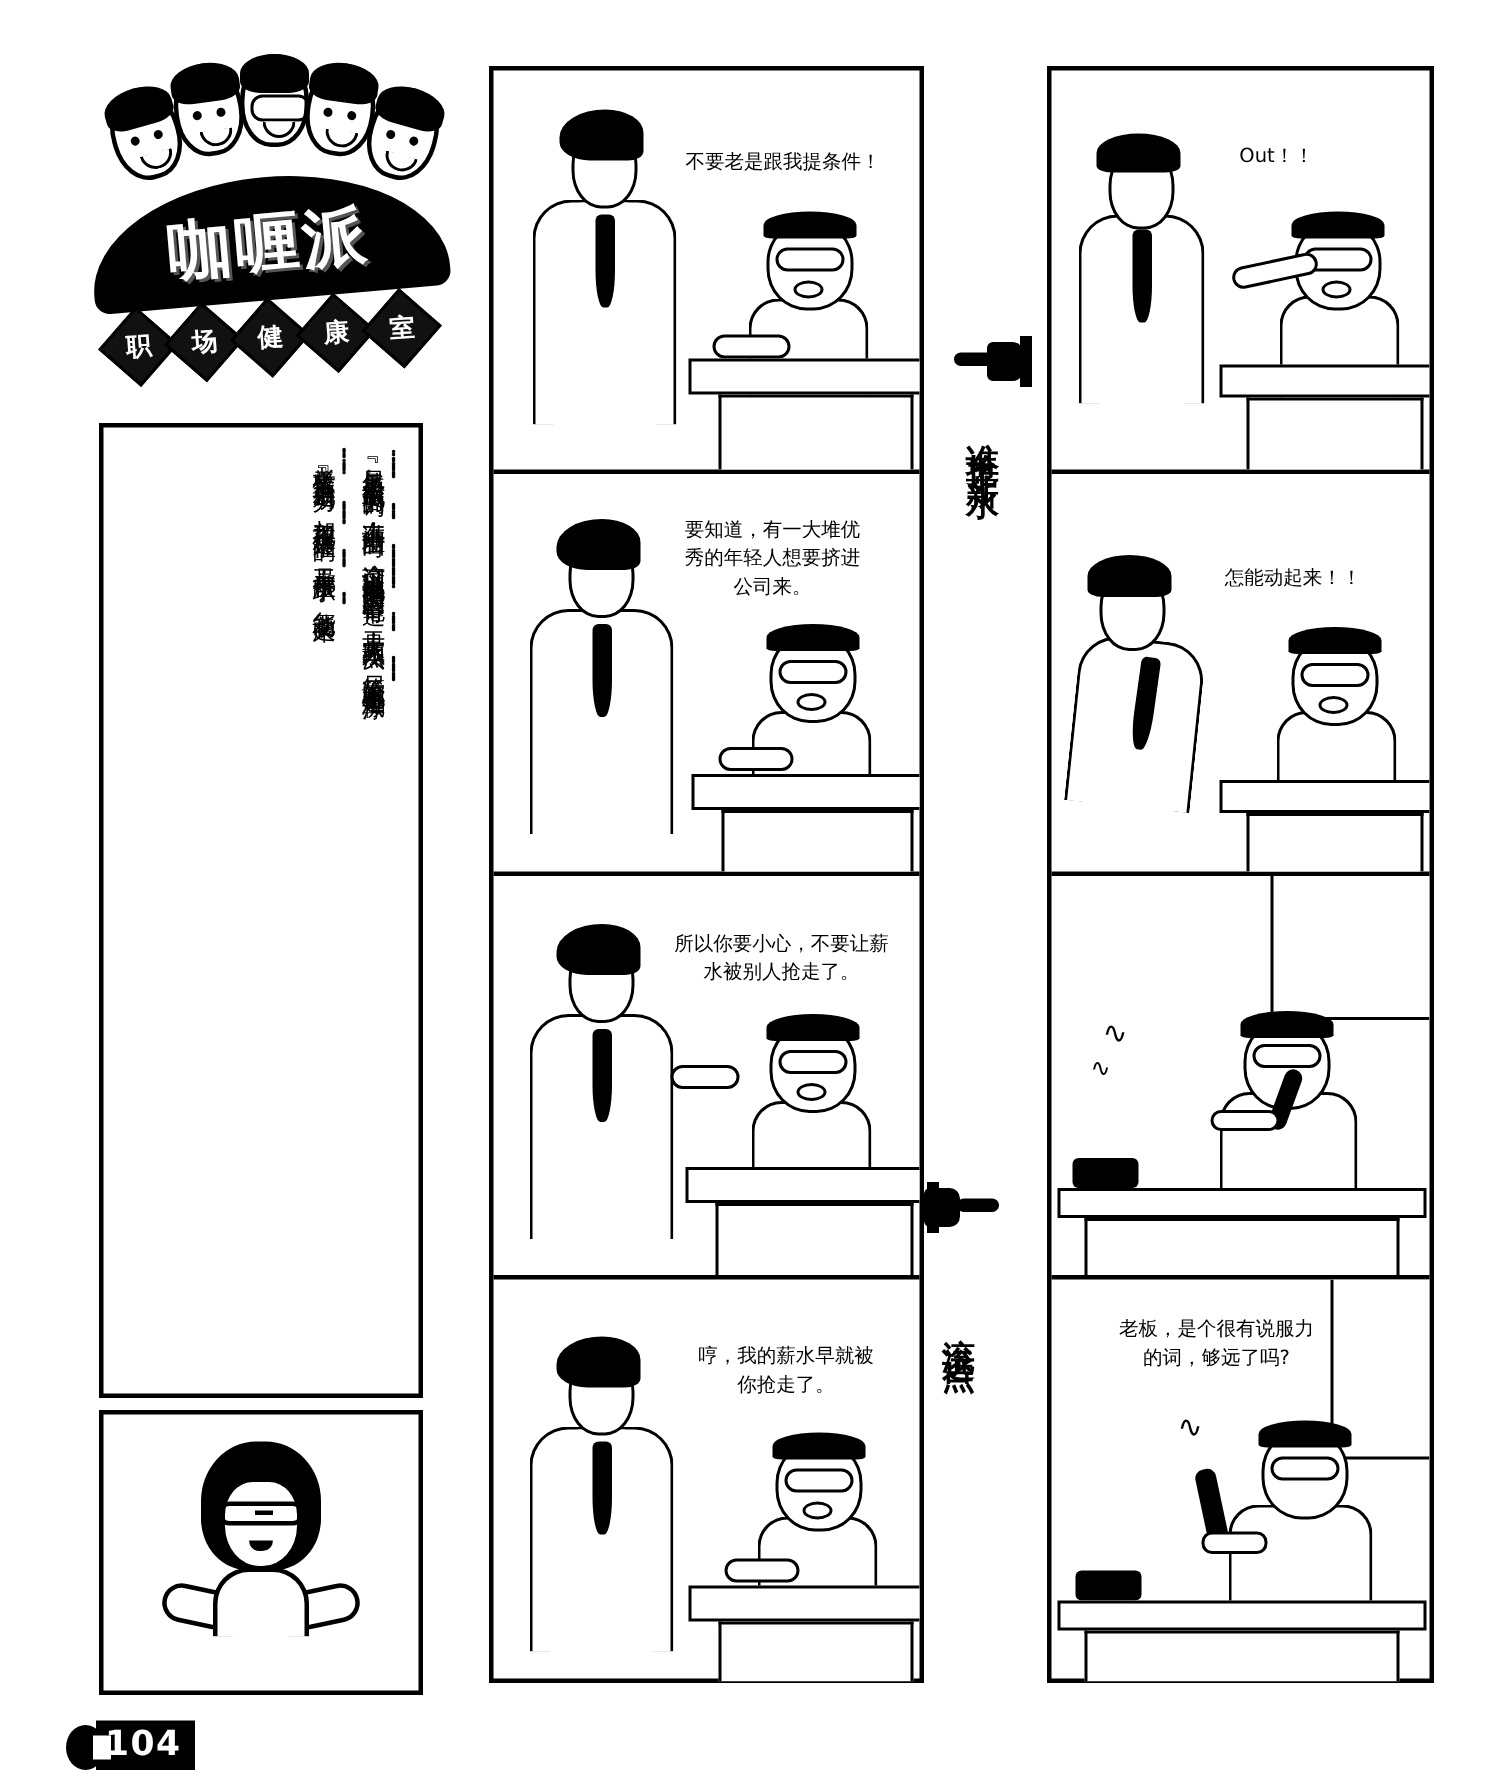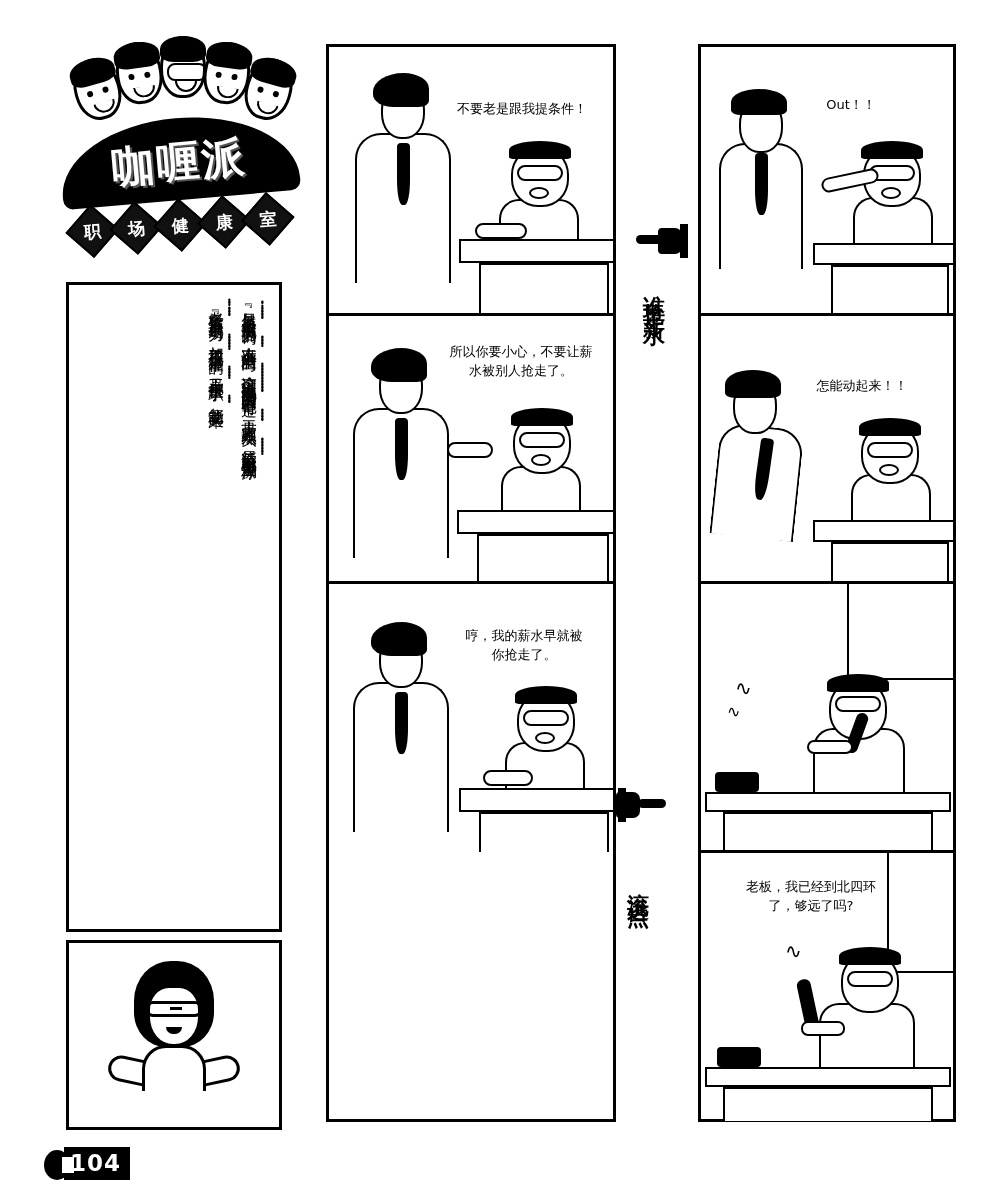--- a/index.html
+++ b/index.html
@@ -580,23 +580,43 @@
         <div class="boss-head" style="left:182px; top:100px;"></div>
         <div class="boss-hair" style="left:180px; top:94px;"></div>
         <div class="boss-glass" style="left:188px; top:118px;"></div>
         <div class="boss-mouth" style="left:200px; top:140px;"></div>
         <div class="arm" style="left:146px; top:176px; width:52px; height:16px; border-radius:8px;"></div>
       </div>
       <div class="desk" style="left:130px; top:192px; width:160px; height:24px;"></div>
       <div class="desk" style="left:150px; top:216px; width:130px; height:52px; border-bottom:none;"></div>
     </div>
 
-
     <div class="panel">
-      <div class="bubble" style="left:118px; top:26px; width:148px;">所以你要小心，不要让薪水被别人抢走了。</div>
+      <div class="bubble" style="left:122px; top:28px; width:128px;">要知道，有一大堆优秀的年轻人想要挤进公司来。</div>
+      <div class="fig">
+        <div class="manA-body" style="left:24px; top:90px;"></div>
+        <div class="lapel" style="left:56px; top:92px;"></div>
+        <div class="tie" style="left:66px; top:100px;"></div>
+        <div class="manA-head" style="left:50px; top:40px;"></div>
+        <div class="manA-hair" style="left:42px; top:30px;"></div>
+      </div>
+      <div class="fig">
+        <div class="boss-body" style="left:172px; top:158px;"></div>
+        <div class="boss-head" style="left:184px; top:106px;"></div>
+        <div class="boss-hair" style="left:182px; top:100px;"></div>
+        <div class="boss-glass" style="left:190px; top:124px;"></div>
+        <div class="boss-mouth" style="left:202px; top:146px;"></div>
+        <div class="arm" style="left:150px; top:182px; width:50px; height:16px; border-radius:8px;"></div>
+      </div>
+      <div class="desk" style="left:132px; top:200px; width:158px; height:24px;"></div>
+      <div class="desk" style="left:152px; top:224px; width:128px; height:44px; border-bottom:none;"></div>
+    </div>
+
+    <div class="panel">
+      <div class="bubble" style="left:118px; top:36px; width:148px;">所以你要小心，不要让薪水被别人抢走了。</div>
       <div class="fig">
         <div class="manA-body" style="left:24px; top:92px;"></div>
         <div class="lapel" style="left:56px; top:94px;"></div>
         <div class="tie" style="left:66px; top:102px;"></div>
         <div class="manA-head" style="left:50px; top:42px;"></div>
         <div class="manA-hair" style="left:42px; top:32px;"></div>
         <div class="arm" style="left:118px; top:126px; width:46px; height:16px; border-radius:8px;"></div>
       </div>
       <div class="fig">
         <div class="boss-body" style="left:172px; top:150px;"></div>
@@ -699,21 +719,21 @@
         <div class="boss-glass" style="left:134px; top:112px;"></div>
         <div class="handset" style="left:150px; top:128px;"></div>
         <div class="arm" style="left:106px; top:156px; width:46px; height:14px; border-radius:7px;"></div>
       </div>
       <div class="phone-base" style="left:14px; top:188px;"></div>
       <div class="desk" style="left:4px; top:208px; width:246px; height:20px;"></div>
       <div class="desk" style="left:22px; top:228px; width:210px; height:40px; border-bottom:none;"></div>
     </div>
 
     <div class="panel">
-      <div class="bubble" style="left:40px; top:24px; width:140px;">老板，我已经到北四环了，够远了吗?</div>
+      <div class="bubble" style="left:40px; top:24px; width:140px;">老板，是个很有说服力的词，够远了吗?</div>
       <div class="outline" style="left:186px; top:0px; width:66px; height:120px; border-top:none; border-right:none;"></div>
       <div class="smoke" style="left:84px; top:86px;">∿</div>
       <div class="fig">
         <div class="boss-body" style="left:118px; top:150px; width:96px; height:78px;"></div>
         <div class="boss-head" style="left:140px; top:100px;"></div>
         <div class="boss-hair" style="left:138px; top:94px;"></div>
         <div class="boss-glass" style="left:146px; top:118px;"></div>
         <div class="handset" style="left:100px; top:126px; width:14px; height:52px; transform:rotate(-12deg);"></div>
         <div class="arm" style="left:100px; top:168px; width:44px; height:15px; border-radius:7px;"></div>
       </div>

